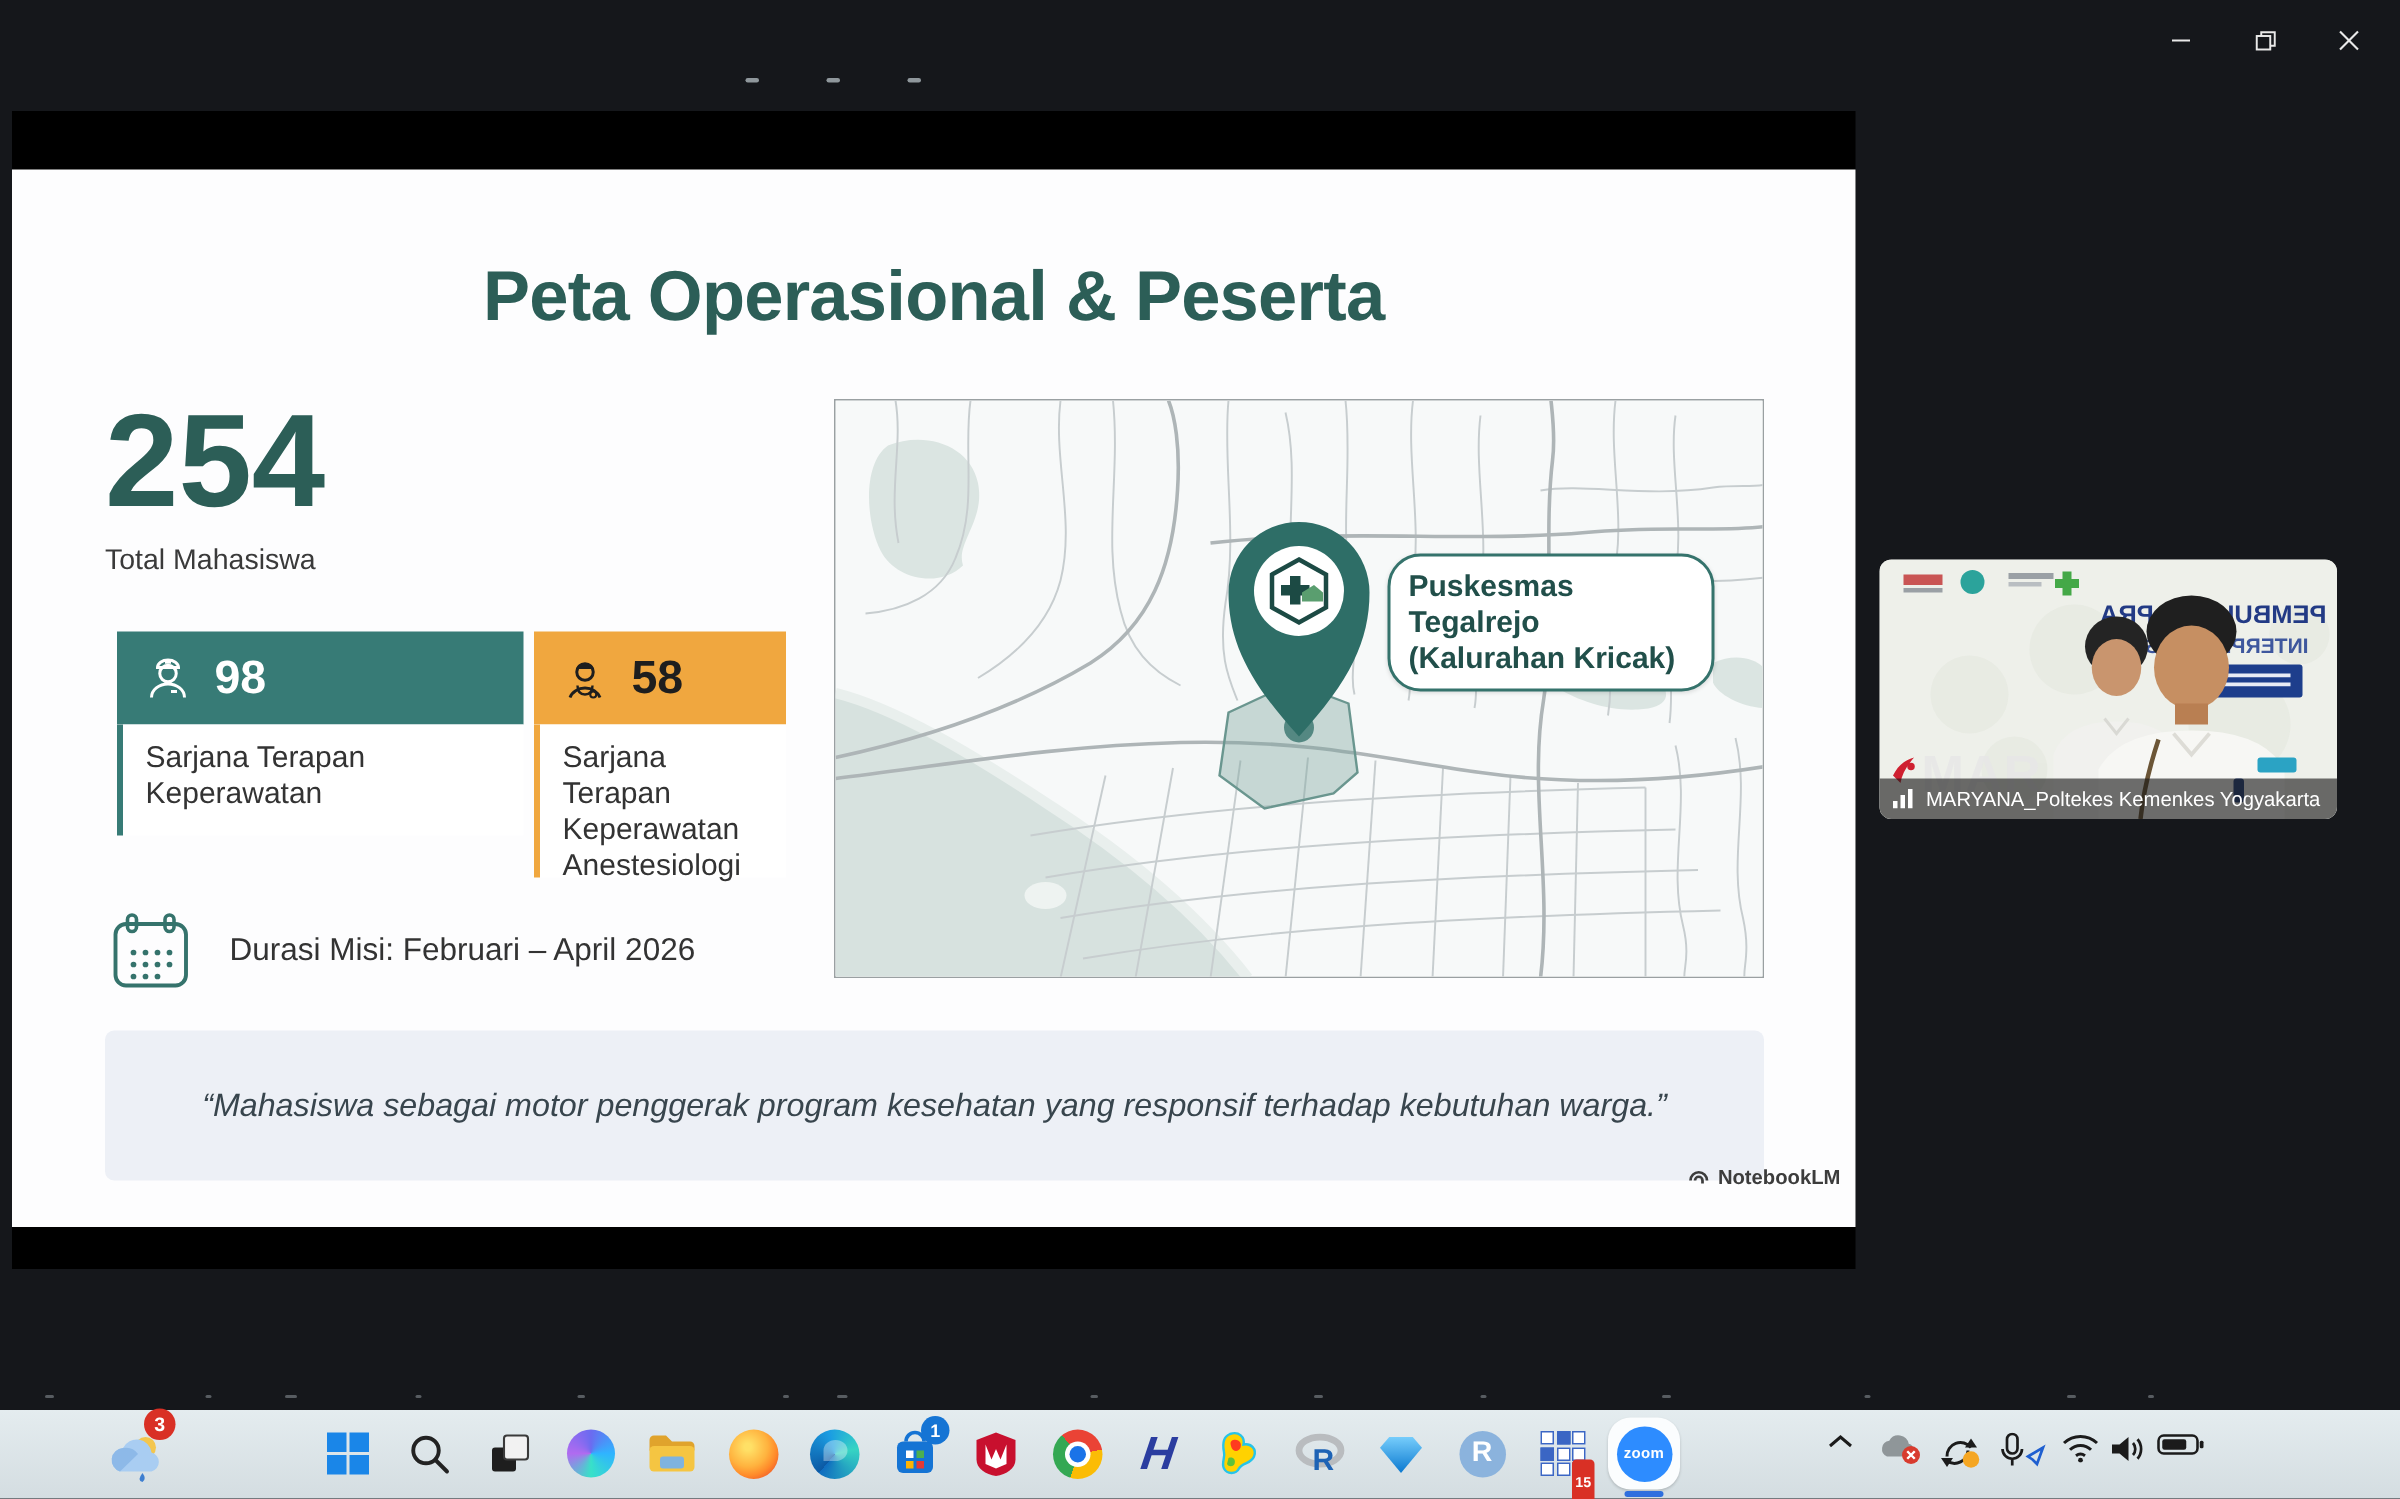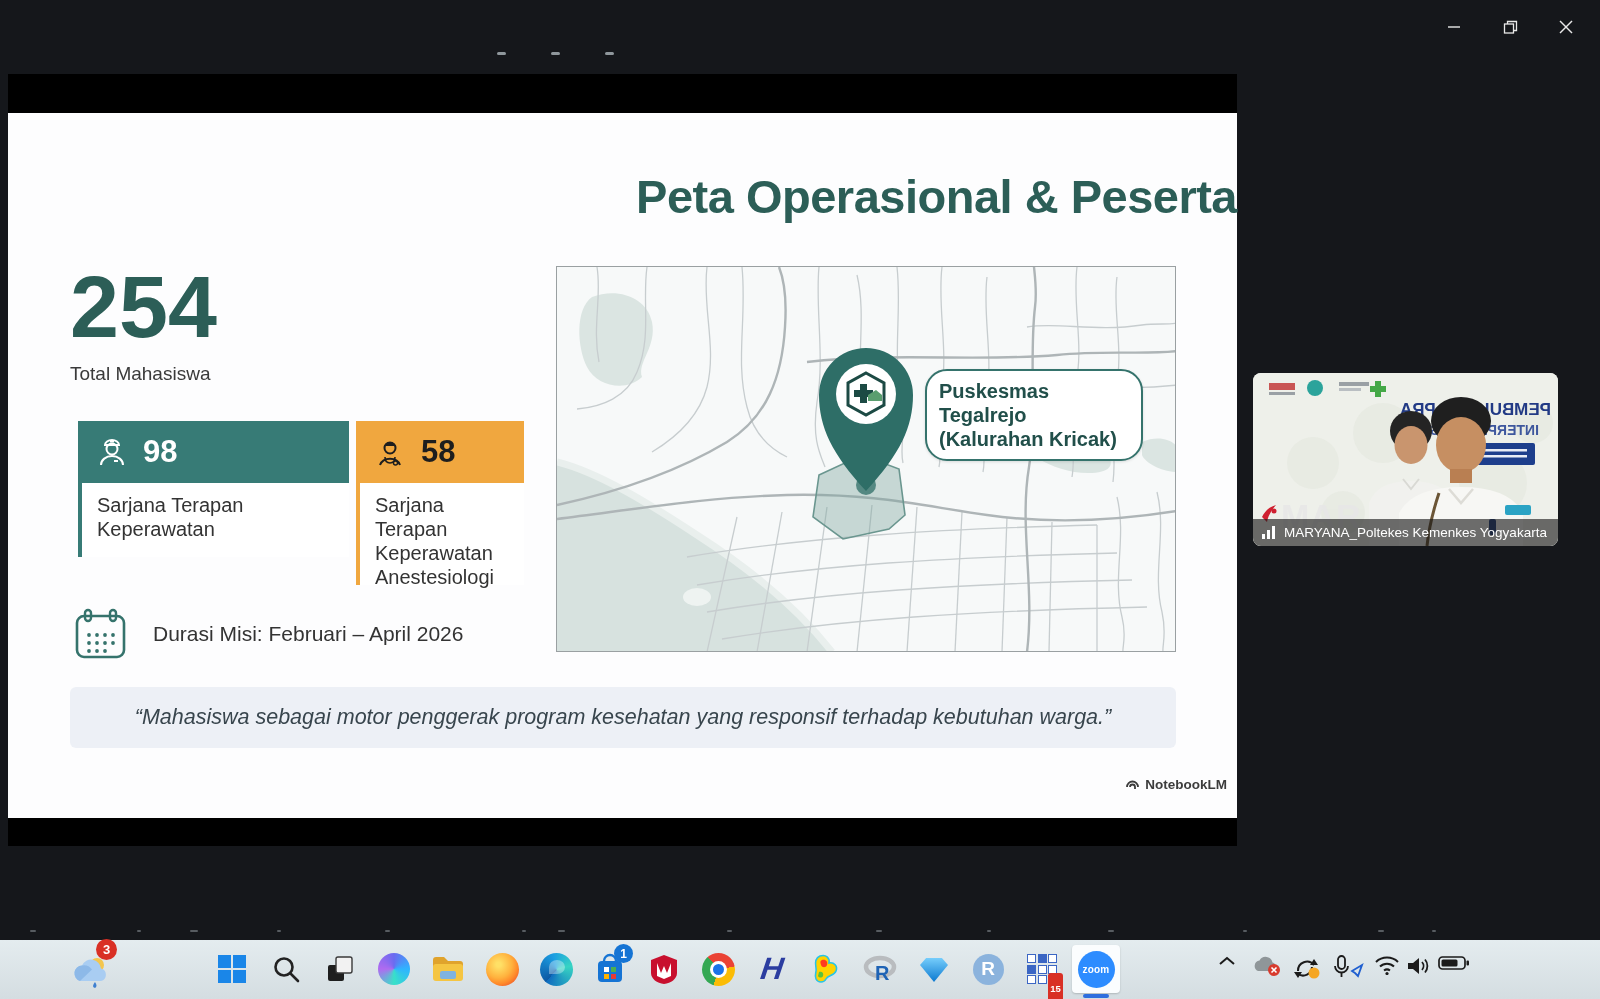--- a/index.html
+++ b/index.html
@@ -8,21 +8,21 @@
 
   
   .win-controls { position:absolute; top:10px; right:6px; display:flex; }
   .win-btn { width:56px; height:34px; display:flex; align-items:center; justify-content:center; color:#e9e9e9; }
   .win-btn svg { display:block; }
 
   
   .share { position:absolute; left:8px; top:74px; width:1229px; height:772px; background:#000; }
   .slide { position:absolute; left:0; top:39px; width:1229px; height:705px; background:#fdfdfe; }
 
-  .slide-title { position:absolute; top:56px; left:0; width:100%; text-align:right;
+  .slide-title { position:absolute; top:56px; left:0; width:100%; text-align:center;
     font-size:47px; font-weight:bold; color:#2c5e57; letter-spacing:-0.5px; }
 
   .big-number { position:absolute; left:62px; top:150px; font-size:88px; font-weight:bold; color:#2c5e57; line-height:1; }
   .total-label { position:absolute; left:62px; top:250px; font-size:19px; color:#3a3a3a; }
 
   .stat-cards { position:absolute; left:60px; top:308px; display:flex; gap:7px;margin-left:10px; }
   .stat-card { display:flex; flex-direction:column; }
   .stat-card.c1 { width:271px; }
   .stat-card.c2 { width:168px; }
   .stat-head { height:62px; display:flex; align-items:center; padding-left:16px; gap:13px; }
@@ -37,21 +37,21 @@
 
   .duration-row { position:absolute; left:64px; top:492px; display:flex; align-items:center; gap:24px; height:58px; }
   .duration-text { font-size:21px; color:#333; }
 
   .map-box { position:absolute; left:548px; top:153px; width:620px; height:386px;
     border:1px solid #9aa0a2; background:#f6f8f8; overflow:hidden; }
   .map-label { position:absolute; left:368px; top:102px; width:218px; background:#fff;
     border:2px solid #35736c; border-radius:22px; padding:8px 12px;
     font-size:20px; font-weight:bold; color:#214f4a; line-height:1.2; box-shadow:0 1px 3px rgba(0,0,0,.12); }
 
-  .quote-box { position:absolute; left:62px; top:574px; width:1106px; height:61px; background:#edf0f6;
+  .quote-box { position:absolute; left:62px; top:574px; width:1106px; height:100px; background:#edf0f6;
     border-radius:6px; display:flex; align-items:center; justify-content:center; }
   .quote-text { font-style:italic; font-size:21.5px; color:#38454d; }
 
   .brand { position:absolute; right:10px; top:664px; display:flex; align-items:center; gap:5px;
     font-size:13.5px; font-weight:bold; color:#3c3c3c; }
 
   
   .video-tile { position:absolute; left:1253px; top:373px; width:305px; height:173px;
     border-radius:8px; overflow:hidden; background:#eef0ea; }
   .name-bar { position:absolute; left:0; bottom:0; height:27px; width:100%;
@@ -62,21 +62,21 @@
 
   
   .ghost-row { position:absolute; top:930px; left:0; width:1600px; height:4px; }
   .ghost-row i { position:absolute; top:0; height:2px; background:#9aa2a8; opacity:.5; border-radius:1px; }
 
   .taskbar { position:absolute; left:0; top:940px; width:1600px; height:59px;
     background:linear-gradient(180deg,#e4ecef,#d4dde1); }
   .tb-icon { position:absolute; top:9px; width:40px; height:40px; display:flex; align-items:center; justify-content:center; }
   .tb-dash { position:absolute; top:52px; width:9px; height:3px; border-radius:2px; background:#8f979c; }
   .zoom-tile { position:absolute; left:1072px; top:5px; width:48px; height:48px; background:#fbfdfe;
-    border-radius:4px; box-shadow:0 1px 2px rgba(0,0,0,.18); display:flex; align-items:center; justify-content:center; }
+    border-radius:15px; box-shadow:0 1px 2px rgba(0,0,0,.18); display:flex; align-items:center; justify-content:center; }
   .zoom-circle { width:37px; height:37px; border-radius:50%; background:#2d8cff;
     display:flex; align-items:center; justify-content:center; }
   .zoom-word { color:#fff; font-size:10px; font-weight:bold; letter-spacing:.2px; }
   .zoom-underline { position:absolute; left:1083px; top:994px; width:26px; height:4px; border-radius:2px; background:#2f6fde; }
 
   .badge { position:absolute; border-radius:50%; color:#fff; font-weight:bold;
     display:flex; align-items:center; justify-content:center; }
   .badge.red { background:#d93025; }
   .badge.blue { background:#1574d4; }
   .badge.sq { border-radius:3px; background:#d93025; }

